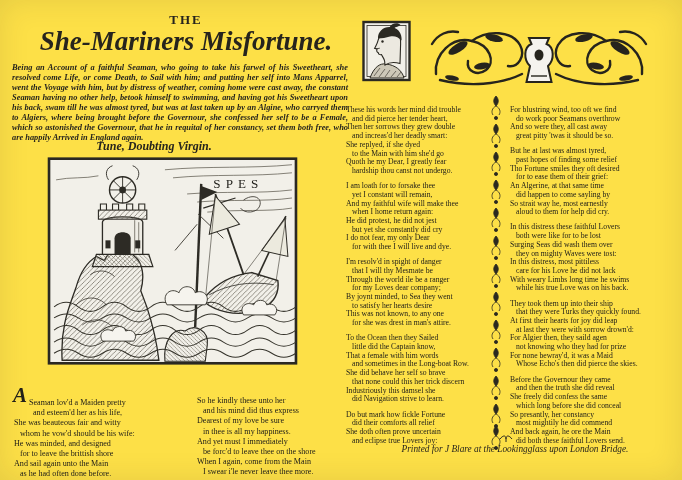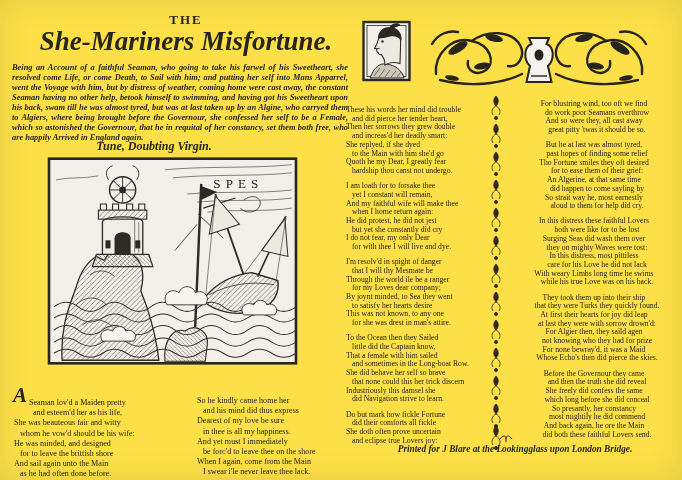--- a/index.html
+++ b/index.html
@@ -22,37 +22,37 @@
     position:absolute;left:12px;top:139px;width:336px;box-sizing:border-box;
     text-align:center;padding-right:52px;
     font-style:italic;font-weight:bold;font-size:12px;
   }
   .verse-col{position:absolute;color:#232119;margin-top:12px;}
   #col-c,#col-d{font-size:7.7px;line-height:8.7px;}
   #col-a,#col-b{font-size:8.1px;line-height:10.2px;}
   #col-a{left:14px;top:386px;width:176px;}
   #col-b{left:197px;top:384px;width:150px;}
   #col-c{left:346px;top:94px;width:140px;}
-  #col-d{left:510px;top:88px;width:168px;text-align:center;}
+  #col-d{left:510px;top:94px;width:168px;}
   .stanza{margin:0 0 6.5px 0;}
   .line{display:block;white-space:nowrap;}
   .line.indent{padding-left:6px;}
   #col-a .stanza:first-child .line:nth-child(1){padding-left:15px;}
   #col-a .stanza:first-child .line:nth-child(2){padding-left:19px;}
   .drop-cap{
     position:absolute;left:13px;top:385px;font-size:21px;line-height:20px;
     font-style:italic;font-weight:bold;color:#232119;
   }
   .woodcut{position:absolute;left:46px;top:153px;}
   .portrait{position:absolute;left:362px;top:20px;}
   .ornament-band{position:absolute;left:428px;top:24px;}
   .ornament-col{position:absolute;left:488px;top:94px;}
   .imprint{
     position:absolute;left:350px;top:444px;width:330px;text-align:center;
-    font-style:italic;font-weight:bold;font-size:9.3px;
+    font-style:italic;font-weight:normal;font-size:9.3px;
   }
   .imprint-orn{position:absolute;left:498px;top:434px;}
 </style>
 </head>
 <body>
 
 <div class="page">
 
   <div class="title-block">
     <div class="title-small">THE</div>
@@ -203,28 +203,28 @@
         <span class="line">She was beauteous fair and witty</span>
         <span class="line indent">whom he vow'd should be his wife:</span>
         <span class="line">He was minded, and designed</span>
         <span class="line indent">for to leave the brittish shore</span>
         <span class="line">And sail again unto the Main</span>
         <span class="line indent">as he had often done before.</span>
       </p>
     </div>
   <div class="verse-col" id="col-b">
       <p class="stanza">
-        <span class="line">So he kindly came home her</span>
+        <span class="line">So he kindly these unto her</span>
         <span class="line indent">and his mind did thus express</span>
         <span class="line">Dearest of my love be sure</span>
         <span class="line indent">in thee is all my happiness.</span>
         <span class="line">And yet must I immediately</span>
         <span class="line indent">be forc'd to leave thee on the shore</span>
         <span class="line">When I again, come from the Main</span>
-        <span class="line indent">I swear i'le never leave thee lack.</span>
+        <span class="line indent">I swear i'le never leave thee more.</span>
       </p>
     </div>
   <div class="verse-col" id="col-c">
       <p class="stanza">
         <span class="line">These his words her mind did trouble</span>
         <span class="line indent">and did pierce her tender heart,</span>
         <span class="line">Then her sorrows they grew double</span>
         <span class="line indent">and increas'd her deadly smart:</span>
         <span class="line">She replyed, if she dyed</span>
         <span class="line indent">to the Main with him she'd go</span>
@@ -247,30 +247,30 @@
         <span class="line">Through the world ile be a ranger</span>
         <span class="line indent">for my Loves dear company;</span>
         <span class="line">By joynt minded, to Sea they went</span>
         <span class="line indent">to satisfy her hearts desire</span>
         <span class="line">This was not known, to any one</span>
         <span class="line indent">for she was drest in man's attire.</span>
       </p>
       <p class="stanza">
         <span class="line">To the Ocean then they Sailed</span>
         <span class="line indent">little did the Captain know,</span>
-        <span class="line">That a female with him sailed</span>
+        <span class="line">That a female with him words</span>
         <span class="line indent">and sometimes in the Long-boat Row.</span>
         <span class="line">She did behave her self so brave</span>
         <span class="line indent">that none could this her trick discern</span>
         <span class="line">Industriously this damsel she</span>
         <span class="line indent">did Navigation strive to learn.</span>
       </p>
       <p class="stanza">
         <span class="line">Do but mark how fickle Fortune</span>
-        <span class="line indent">did their comforts all fickle</span>
+        <span class="line indent">did their comforts all relief</span>
         <span class="line">She doth often prove uncertain</span>
         <span class="line indent">and eclipse true Lovers joy:</span>
       </p>
     </div>
   <div class="verse-col" id="col-d">
       <p class="stanza">
         <span class="line">For blustring wind, too oft we find</span>
         <span class="line indent">do work poor Seamans overthrow</span>
         <span class="line">And so were they, all cast away</span>
         <span class="line indent">great pitty 'twas it should be so.</span>

